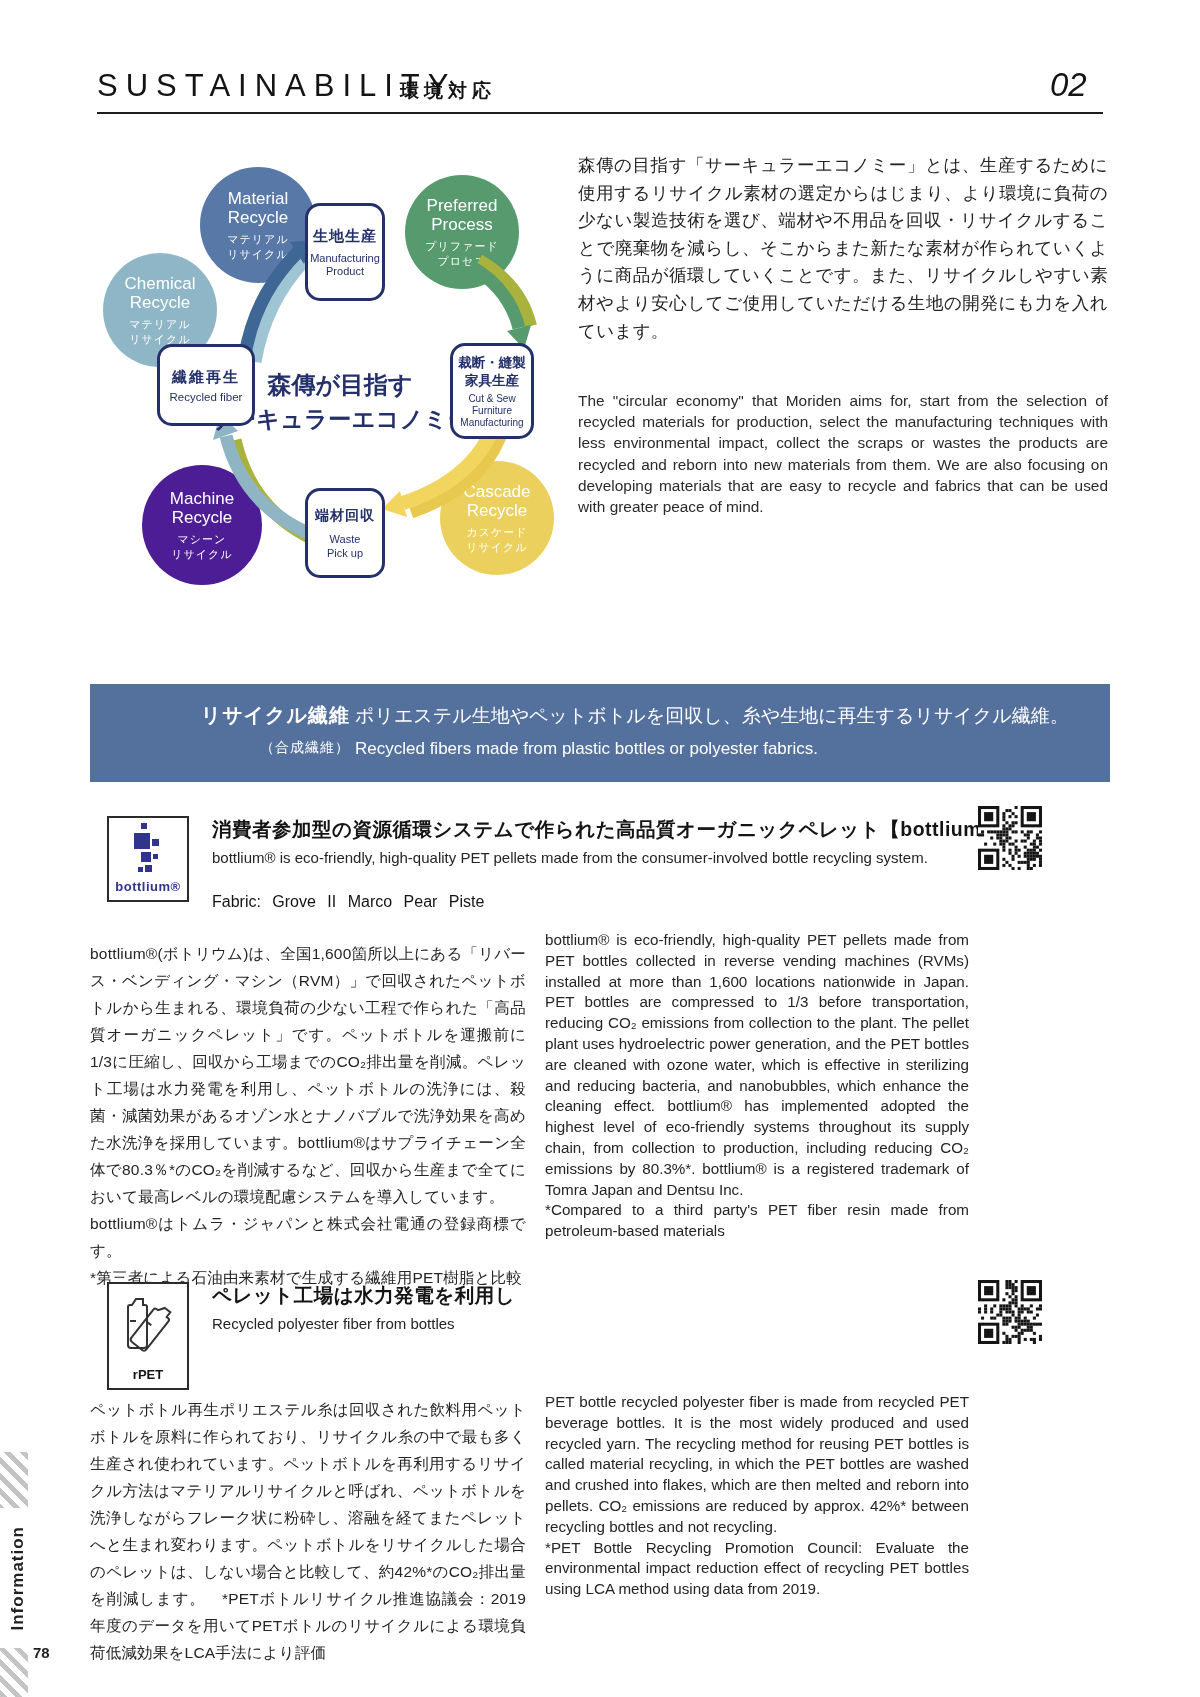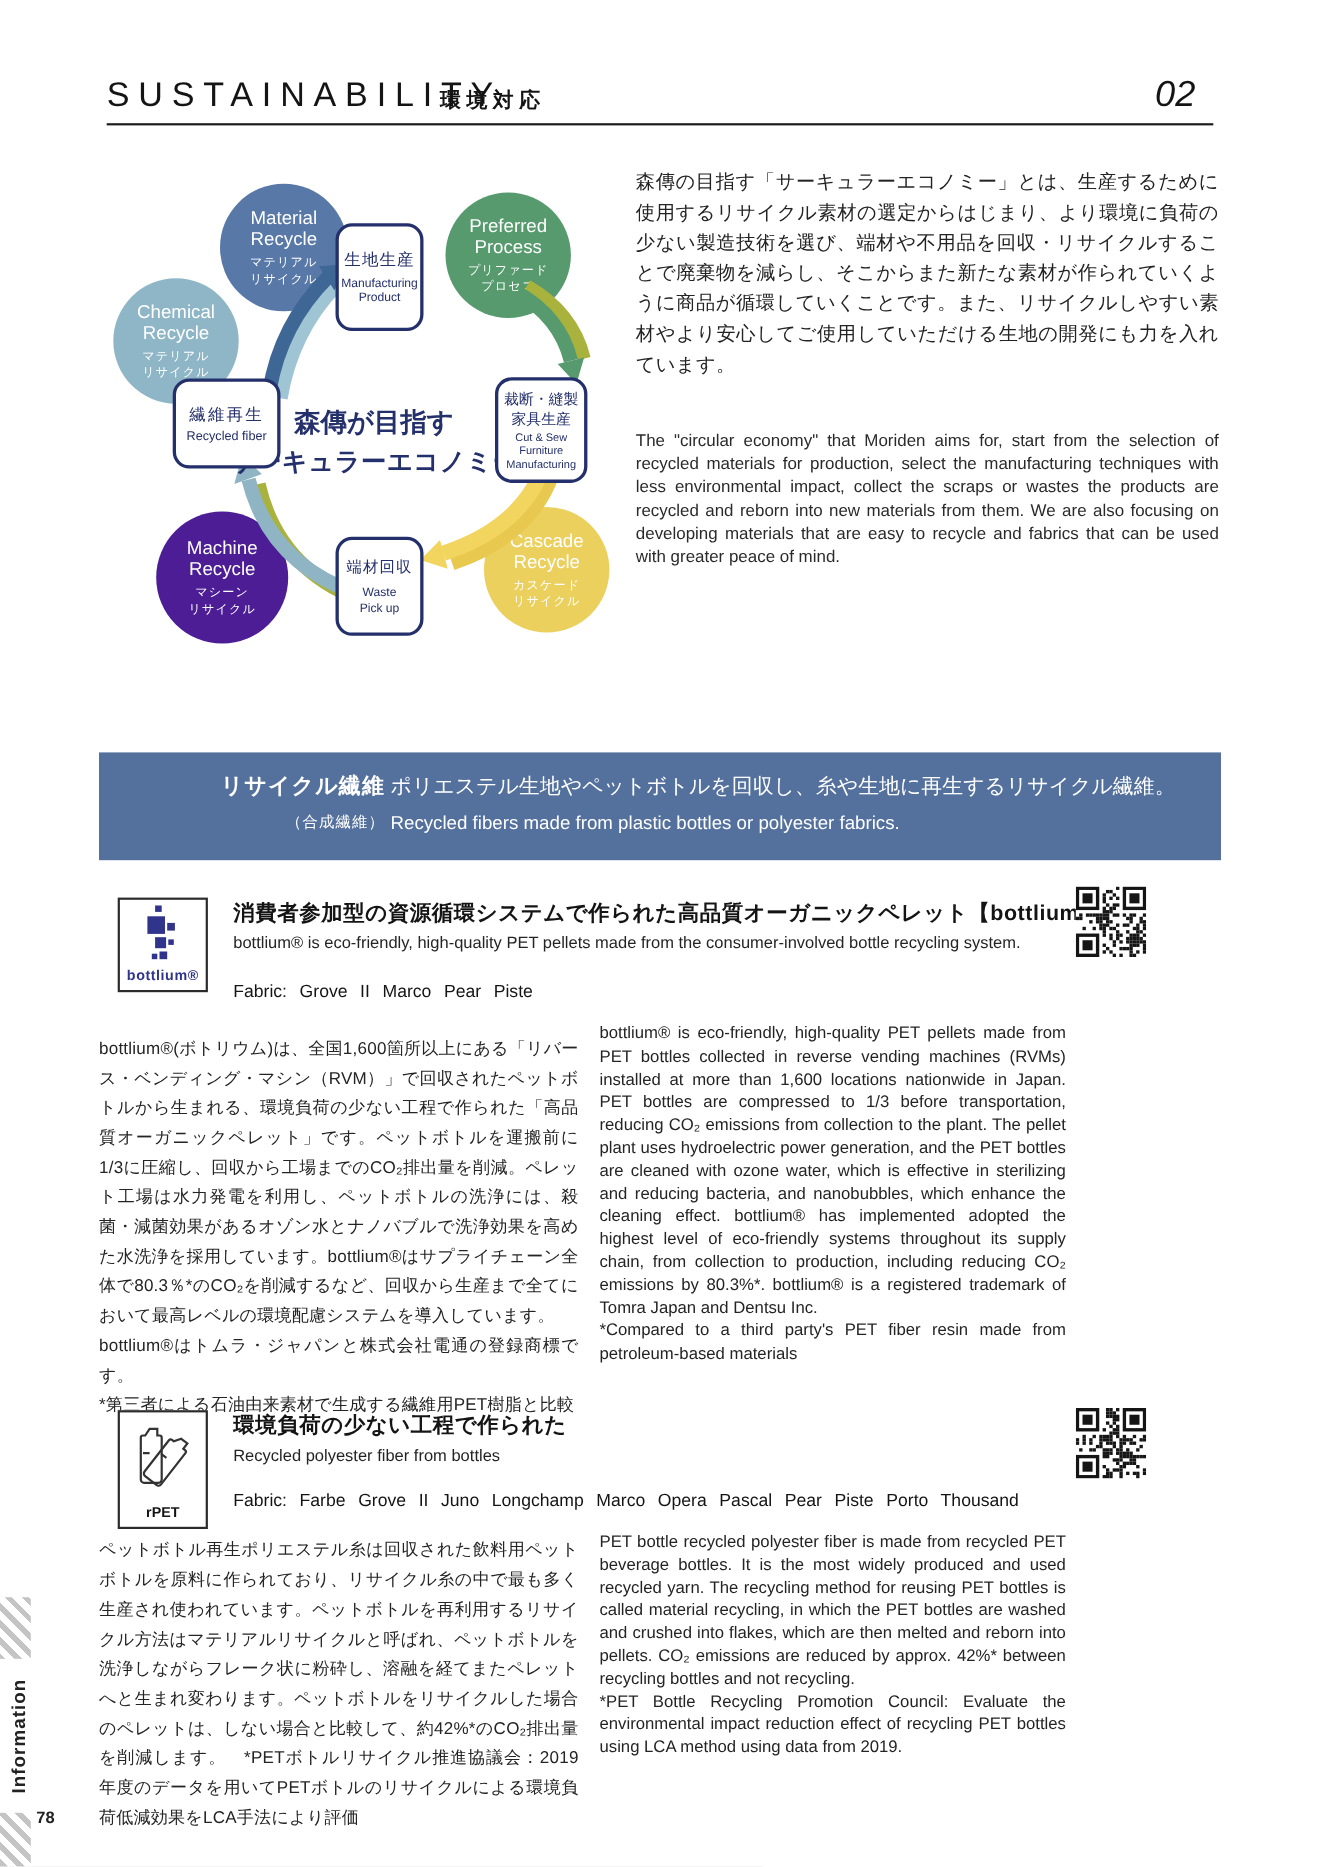--- a/index.html
+++ b/index.html
@@ -21,21 +21,21 @@
   .circle .en{font-size:17px;line-height:19px;font-weight:400;}
   .circle .jp{font-size:11px;line-height:15px;letter-spacing:1px;margin-top:5px;}
   .c-material{left:105px;top:27px;width:116px;height:116px;background:#5878a8;}
   .c-preferred{left:310px;top:35px;width:114px;height:114px;background:#569a6e;}
   .c-chemical{left:8px;top:113px;width:114px;height:114px;background:#8fb6c6;}
   .c-machine{left:47px;top:325px;width:120px;height:120px;background:#4c1d95;}
   .c-cascade{left:345px;top:321px;width:114px;height:114px;background:#ecd05e;}
 
   .dbox{position:absolute;background:#fff;border:3px solid #24306b;border-radius:15px;display:flex;flex-direction:column;
         align-items:center;justify-content:center;text-align:center;color:#24306b;z-index:3;}
-  .dbox .jp{font-weight:400;}
+  .dbox .jp{font-weight:700;}
   .b-seichi{left:210px;top:63px;width:74px;height:92px;}
   .b-seichi .jp{font-size:15px;letter-spacing:1px;}
   .b-seichi .en{font-size:11px;line-height:13px;margin-top:6px;}
   .b-saidan{left:355px;top:203px;width:78px;height:90px;}
   .b-saidan .jp{font-size:13.5px;line-height:18px;}
   .b-saidan .en{font-size:10px;line-height:12px;margin-top:3px;}
   .b-zanzai{left:210px;top:348px;width:74px;height:84px;}
   .b-zanzai .jp{font-size:14px;letter-spacing:1px;}
   .b-zanzai .en{font-size:11px;line-height:14px;margin-top:7px;}
   .b-seni{left:62px;top:204px;width:92px;height:76px;}
@@ -346,21 +346,21 @@
     <svg width="52" height="70" viewBox="0 0 52 70" fill="none">
       <path d="M14 4 h7 v6 h2 a2 2 0 0 1 2 2 v38 a3 3 0 0 1 -3 3 h-13 a3 3 0 0 1 -3 -3 v-38 a2 2 0 0 1 2 -2 h2 z" stroke="#333" stroke-width="2"></path>
       <path d="M8 26 h6" stroke="#333" stroke-width="2"></path>
       <g transform="rotate(38 34 34)">
         <path d="M28 12 h7 v6 h2 a2 2 0 0 1 2 2 v36 a3 3 0 0 1 -3 3 h-13 a3 3 0 0 1 -3 -3 v-36 a2 2 0 0 1 2 -2 h2 z" stroke="#333" stroke-width="2"></path>
         <path d="M22 34 h6" stroke="#333" stroke-width="2"></path>
       </g>
     </svg>
     <div class="rpet-word">rPET</div>
   </div>
-  <div class="sec-head h2a">環境負荷の少ない工程で作られた</div>
+  <div class="sec-head h2a">ペレット工場は水力発電を利用し</div>
   <div class="sec-sub s2a">Recycled polyester fiber from bottles</div>
   <svg class="qr qr2" viewBox="0 0 63 63">
       <rect x="27" y="0" width="3" height="3" fill="#151515"></rect>
       <rect x="30" y="0" width="3" height="3" fill="#151515"></rect>
       <rect x="36" y="0" width="3" height="3" fill="#151515"></rect>
       <rect x="27" y="3" width="3" height="3" fill="#151515"></rect>
       <rect x="30" y="3" width="3" height="3" fill="#151515"></rect>
       <rect x="33" y="3" width="3" height="3" fill="#151515"></rect>
       <rect x="27" y="6" width="3" height="3" fill="#151515"></rect>
       <rect x="30" y="6" width="3" height="3" fill="#151515"></rect>
@@ -479,21 +479,20 @@
       <rect x="0" y="0" width="21" height="21" fill="#151515"></rect>
       <rect x="3" y="3" width="15" height="15" fill="#fff"></rect>
       <rect x="6" y="6" width="9" height="9" fill="#151515"></rect>
       <rect x="42" y="0" width="21" height="21" fill="#151515"></rect>
       <rect x="45" y="3" width="15" height="15" fill="#fff"></rect>
       <rect x="48" y="6" width="9" height="9" fill="#151515"></rect>
       <rect x="0" y="42" width="21" height="21" fill="#151515"></rect>
       <rect x="3" y="45" width="15" height="15" fill="#fff"></rect>
       <rect x="6" y="48" width="9" height="9" fill="#151515"></rect>
     </svg>
-  <div class="fabric f2a">Fabric: Farbe Grove II Juno Longchamp Marco Opera Pascal Pear Piste Porto Thousand</div>
   <div class="body-jp bj2 ml">ペットボトル再生ポリエステル糸は回収された飲料用ペットボトルを原料に作られており、リサイクル糸の中で最も多く生産され使われています。ペットボトルを再利用するリサイクル方法はマテリアルリサイクルと呼ばれ、ペットボトルを洗浄しながらフレーク状に粉砕し、溶融を経てまたペレットへと生まれ変わります。ペットボトルをリサイクルした場合のペレットは、しない場合と比較して、約42%*のCO₂排出量を削減します。　*PETボトルリサイクル推進協議会：2019年度のデータを用いてPETボトルのリサイクルによる環境負荷低減効果をLCA手法により評価</div>
   <div class="body-en be2 ml">PET bottle recycled polyester fiber is made from recycled PET beverage bottles. It is the most widely produced and used recycled yarn. The recycling method for reusing PET bottles is called material recycling, in which the PET bottles are washed and crushed into flakes, which are then melted and reborn into pellets. CO₂ emissions are reduced by approx. 42%* between recycling bottles and not recycling.
 *PET Bottle Recycling Promotion Council: Evaluate the environmental impact reduction effect of recycling PET bottles using LCA method using data from 2019.</div>
 
   <div class="stripe"></div>
   <div class="info-label">
     <span>Information</span>
   </div>
   <div class="page-num">78</div>
 

